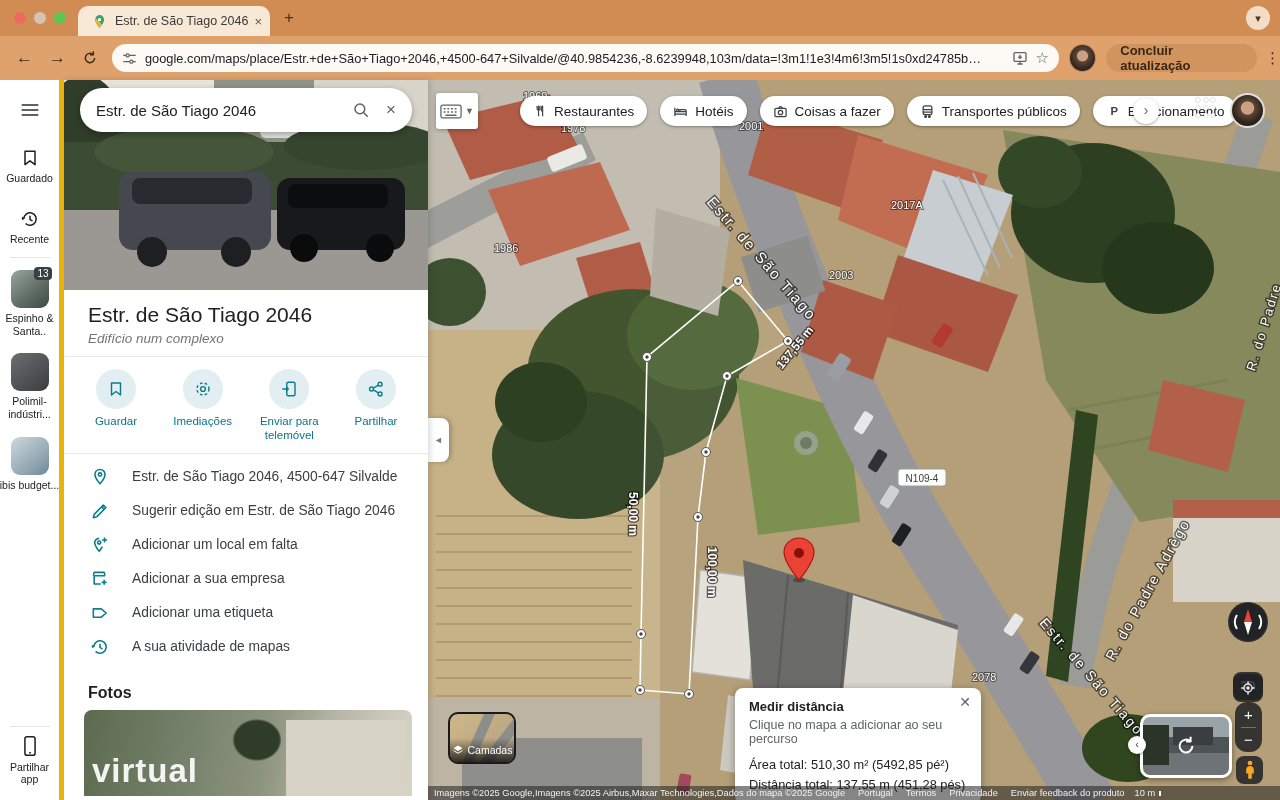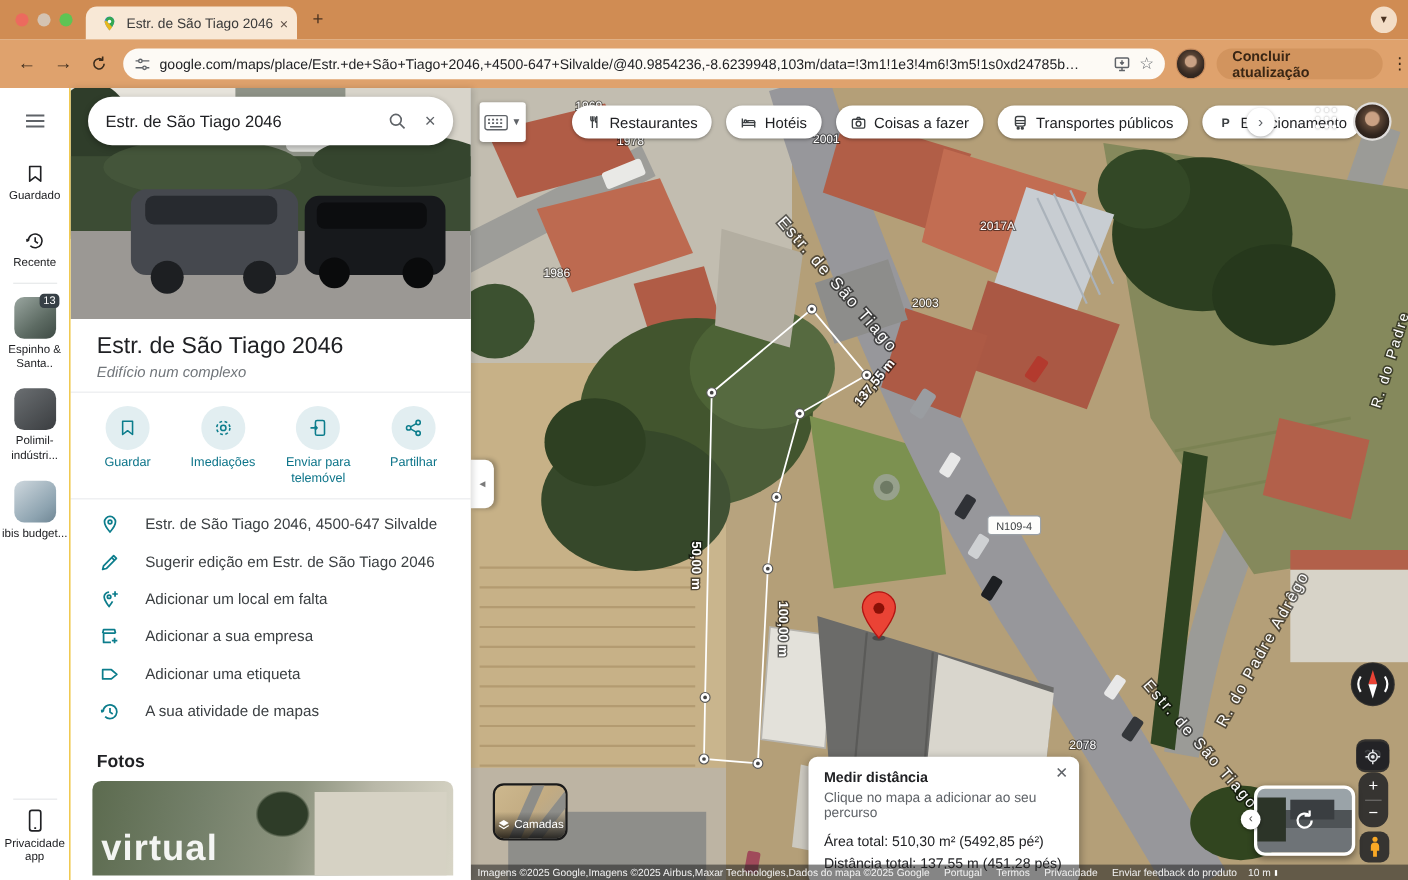--- a/index.html
+++ b/index.html
@@ -21,21 +21,21 @@
   .boxico { color:#5f6368; margin-left:8px; display:flex; }
   #avatar1 { width:28px; height:28px; border-radius:50%; margin-left:10px;
     background:radial-gradient(circle at 50% 42%,#caa184 26%,#5d4636 30%,#352922 62%,#241d18 100%); border:1px solid #c2875a; }
   #updatepill { margin-left:10px; height:28px; background:#d2945e; border-radius:14px; font-size:13px; color:#3a2614; display:flex; align-items:center; padding:0 14px; font-weight:700; }
   #chromemenu { margin-left:8px; font-size:15px; color:#3a2614; letter-spacing:0; }
 
   
   #app { position:relative; width:1280px; height:720px; display:flex; }
 
   
-  #minibar { width:64px; background:#fff; border-right:1px solid #eab308; position:relative; z-index:8; display:flex; flex-direction:column; align-items:center; }
+  #minibar { width:64px; background:#fff; border-right:5px solid #eab308; position:relative; z-index:8; display:flex; flex-direction:column; align-items:center; }
   .mb-item { display:flex; flex-direction:column; align-items:center; width:64px; text-align:center; }
   .mb-label { font-size:10.5px; color:#202124; line-height:1.2; margin-top:4px; }
   .mb-thumb { width:38px; height:38px; border-radius:9px; position:relative; }
   .mb-badge { position:absolute; right:-3px; top:-3px; background:#374046; color:#fff; font-size:10px; border-radius:4px; padding:1px 3px; }
   .mb-divider { width:40px; border-top:1px solid #e4e6e8; margin:12px 0; }
   svg.ico { display:block; }
 
   
   #panel { width:364px; background:#fff; position:relative; z-index:7; box-shadow:2px 0 6px rgba(0,0,0,.15); }
   #panel-photo { position:relative; width:364px; height:210px; overflow:hidden; }
@@ -201,21 +201,21 @@
       <div class="mb-thumb" style="background:linear-gradient(140deg,#cfd8de,#8da3b0 70%,#6f8694)"></div>
       <span class="mb-label" style="width:60px">ibis budget...</span>
     </div>
     <div style="flex:1"></div>
     <div class="mb-divider" style="margin:8px 0"></div>
     <div class="mb-item" style="margin-bottom:14px">
       <svg class="ico" width="18" height="22" viewBox="0 0 20 26" fill="none" stroke="#202124" stroke-width="1.8">
         <rect x="4" y="2" width="12" height="22" rx="2.5"></rect>
           <path d="M9 21h2"></path>
       </svg>
-      <span class="mb-label" style="width:58px">Privacidade app</span>
+      <span class="mb-label" style="width:58px">Partilhar app</span>
     </div>
   </div>
 
   <div id="panel">
     <div id="panel-photo">
       <svg width="364" height="210" viewBox="0 0 364 210">
         <rect width="364" height="210" fill="#8e9287"></rect>
         <rect x="0" y="0" width="150" height="95" fill="#e6e3db"></rect>
         <rect x="14" y="18" width="26" height="34" fill="#4a4f55"></rect>
           <rect x="58" y="18" width="26" height="34" fill="#4a4f55"></rect>

